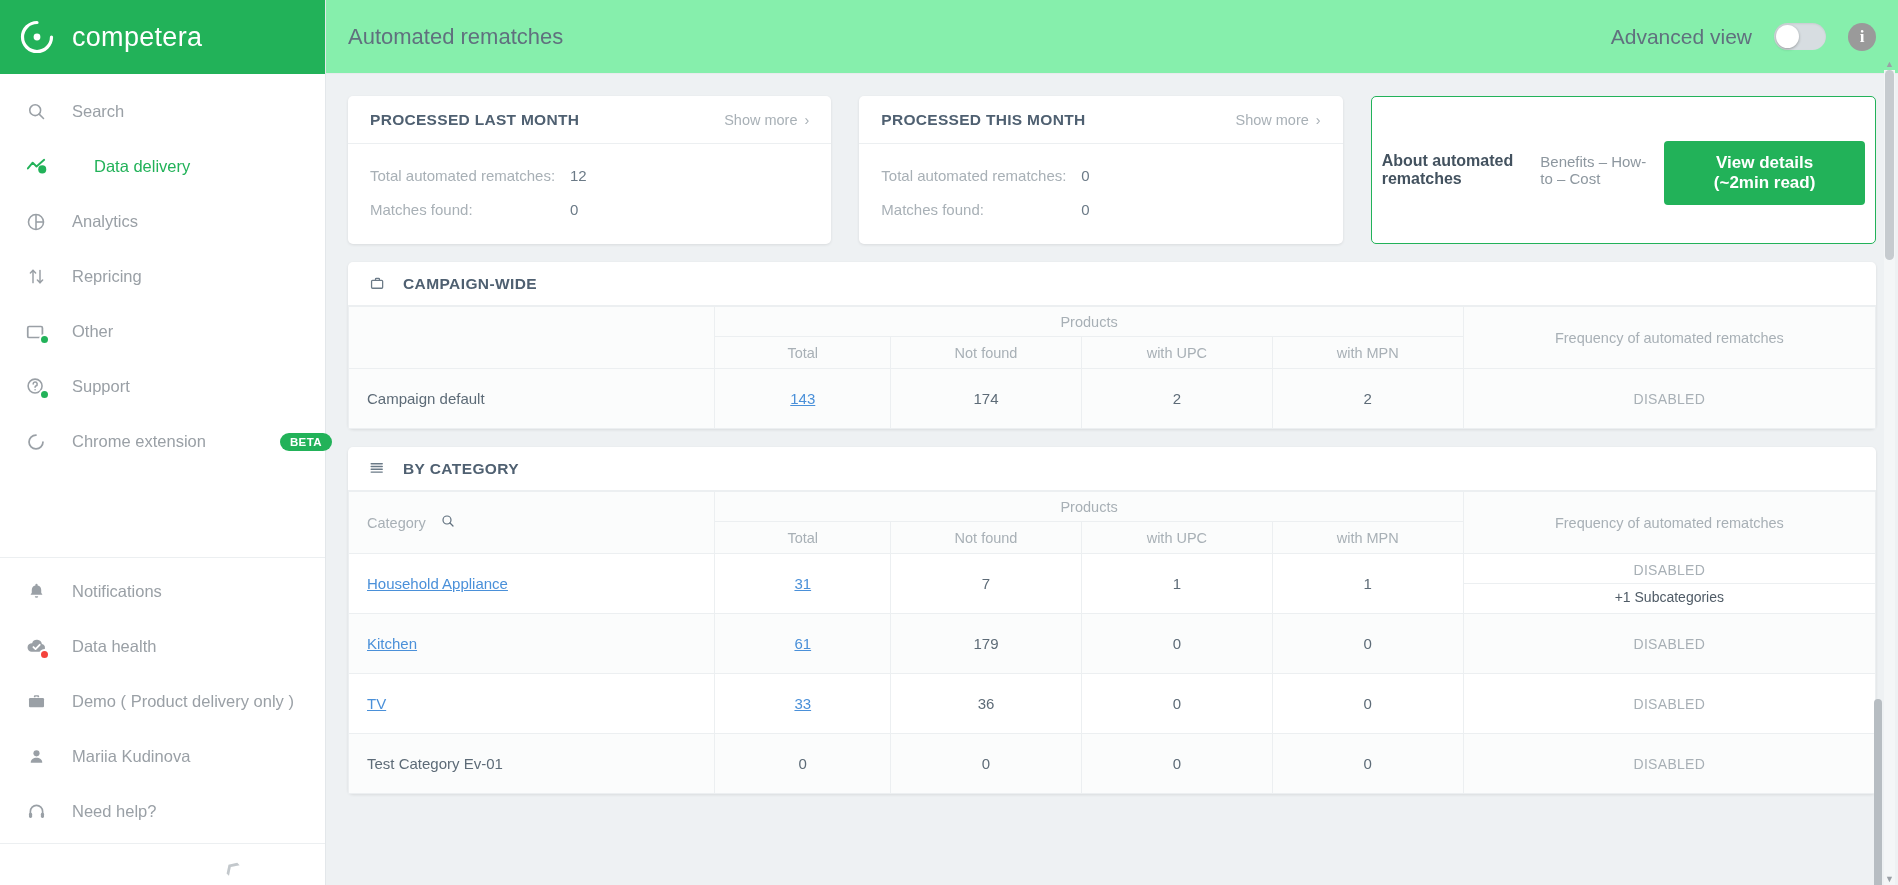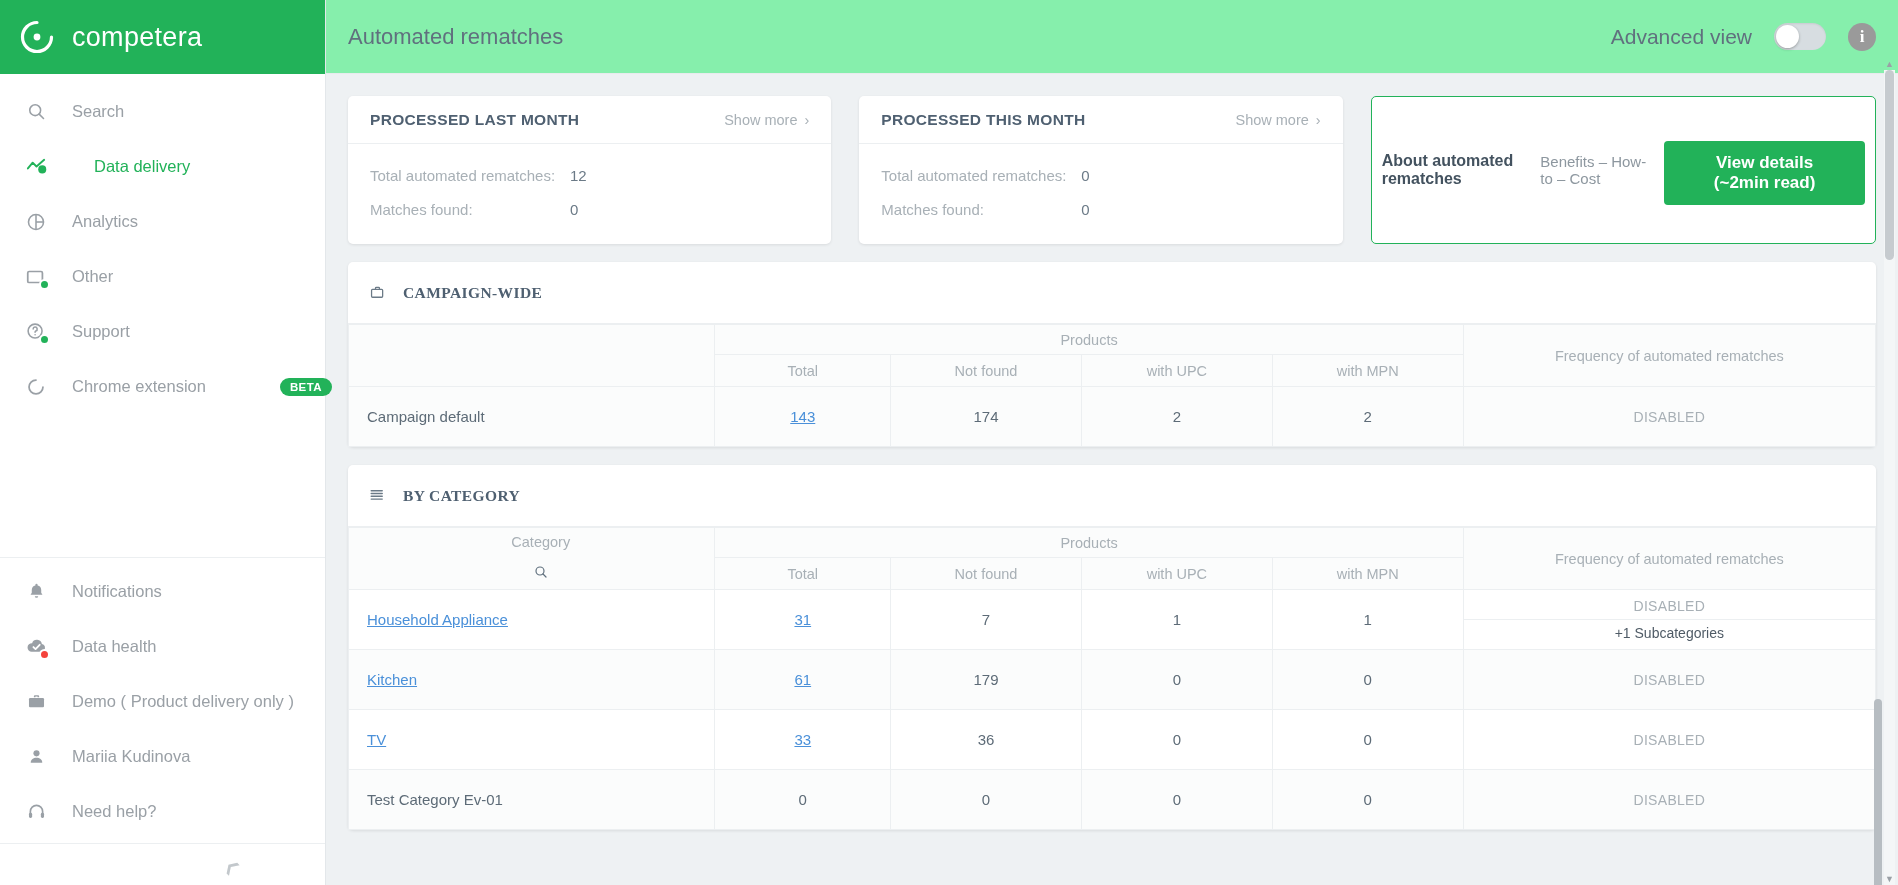--- a/index.html
+++ b/index.html
@@ -129,22 +129,22 @@
     font-weight: 700; border: none; border-radius: 4px; padding: 12px 30px;
     cursor: pointer;
   }
 
   
   .panel {
     background: #fff; border-radius: 5px; box-shadow: 0 1px 3px rgba(0,0,0,.09);
     margin-top: 18px;
   }
   .panel-head {
-    height: 62px; display: flex; align-items: center; gap: 16px;
-    padding: 0 20px; border-bottom: 1px solid #eceff1; font-family: Liberation Serif, serif;
+    height: 44px; display: flex; align-items: center; gap: 16px;
+    padding: 0 20px; border-bottom: 1px solid #eceff1;
   }
   .panel-ico { color: #6b7a87; display: flex; align-items: center; }
   .panel-title {
     font-size: 15.5px; color: #4f6071; font-weight: 700; letter-spacing: .4px;
   }
 
   table.grid { width: 100%; border-collapse: collapse; table-layout: fixed; }
   table.grid th, table.grid td {
     border: 1px solid #eceff1; font-weight: 400;
   }
@@ -154,21 +154,21 @@
     text-align: center; height: 30px;
   }
   .th-sub {
     background: #fbfcfc; color: #a8b0b6; font-size: 14.5px;
     text-align: center; height: 32px;
   }
   .th-cat {
     background: #fbfcfc; color: #a8b0b6; font-size: 14.5px;
     text-align: left; padding-left: 18px; vertical-align: middle;
   }
-  .th-cat .row-in { display: flex; align-items: center; gap: 14px; flex-direction: column; }
+  .th-cat .row-in { display: flex; align-items: center; gap: 14px; }
   .th-freq {
     background: #fbfcfc; color: #a8b0b6; font-size: 14.5px; text-align: center;
   }
   td.cell { height: 60px; text-align: center; font-size: 15px; color: #5d6b77; }
   td.cell-name {
     text-align: left; padding-left: 18px; font-size: 15px; color: #5d6b77;
   }
   .link-blue { color: #4a90d9; text-decoration: underline; cursor: pointer; }
   .num-red { color: #f26b5e; }
   .disabled-txt { color: #a8b0b6; font-size: 14px; letter-spacing: .3px; }
@@ -244,20 +244,31 @@
         <span class="nav-ico">
           <svg viewBox="0 0 24 24" width="22" height="22" fill="none" stroke="currentColor" stroke-width="1.7">
             <circle cx="12" cy="12" r="8.2"></circle>
               <line x1="12" y1="3.8" x2="12" y2="20.2"></line>
               <line x1="12" y1="12" x2="20.2" y2="12"></line>
           </svg>
         </span>
         <span class="nav-label">Analytics</span>
       </div>
 
+      <div class="nav-item">
+        <span class="nav-ico">
+          <svg viewBox="0 0 24 24" width="21" height="21" fill="none" stroke="currentColor" stroke-width="1.7">
+            <line x1="8" y1="19" x2="8" y2="5" stroke-linecap="round"></line>
+            <polyline points="5,8 8,5 11,8" stroke-linecap="round" stroke-linejoin="round"></polyline>
+            <line x1="16" y1="5" x2="16" y2="19" stroke-linecap="round"></line>
+            <polyline points="13,16 16,19 19,16" stroke-linecap="round" stroke-linejoin="round"></polyline>
+          </svg>
+        </span>
+        <span class="nav-label">Repricing</span>
+      </div>
 
       <div class="nav-item">
         <span class="nav-ico">
           <svg viewBox="0 0 24 24" width="22" height="22" fill="none" stroke="currentColor" stroke-width="1.9">
             <rect x="3" y="6" width="16" height="12" rx="1.5"></rect>
           </svg>
           <span class="dot-green"></span>
         </span>
         <span class="nav-label">Other</span>
       </div>

